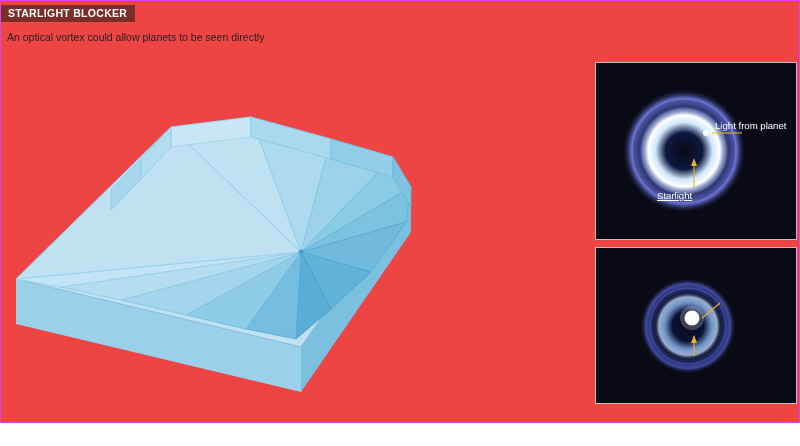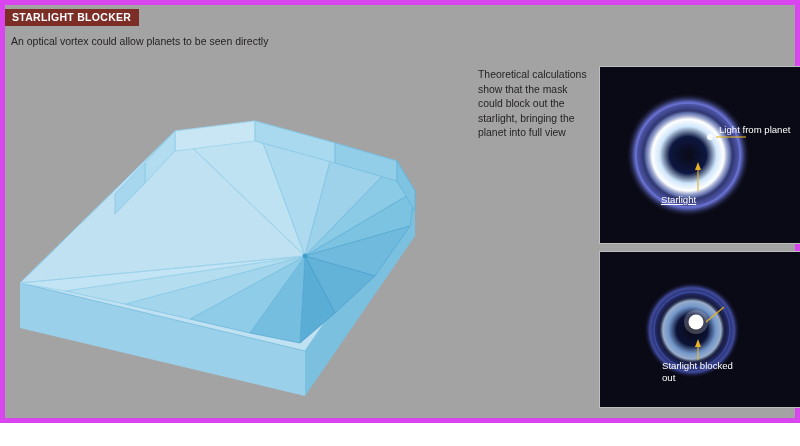--- a/index.html
+++ b/index.html
@@ -12,22 +12,22 @@
     background: #ffffff;
     font-family: "Liberation Sans", sans-serif;
     color: #231f20;
     overflow: hidden;
   }
   #page {
     position: relative;
     width: 800px;
     height: 423px;
     box-sizing: border-box;
-    border: 5px solid #d946ef;
-    background: #a3a3a3;
+    border: 1px solid #d946ef;
+    background: #ef4444;
   }
 
   
   .title-bar {
     position: absolute;
     left: 0;
     top: 4px;
     height: 17px;
     background: #7b2d26;
     color: #ffffff;
@@ -180,21 +180,20 @@
 
         <polygon points="140,112 170,80 170,100 140,132" fill="#b2dcf0" stroke="#8ccbe8" stroke-width="0.8"></polygon>
         <polygon points="110,143 140,112 140,132 110,163" fill="#a7d7ee" stroke="#86c8e6" stroke-width="0.8"></polygon>
       </g>
 
       <circle cx="300" cy="205" r="2.4" fill="#3f9ecb"></circle>
     </svg>
   </div>
 
 
-  <div class="caption-right">Theoretical calculations show that the mask could block out the starlight, bringing the planet into full view</div>
 
   <div class="panel" id="panel-top">
     <svg width="200" height="176" viewBox="0 0 200 176" xmlns="http://www.w3.org/2000/svg">
       <defs>
         <radialGradient id="haloTop" cx="50%" cy="50%" r="50%">
           <stop offset="0%" stop-color="#0a0a16" stop-opacity="0"></stop>
           <stop offset="62%" stop-color="#2a3480" stop-opacity="0.55"></stop>
           <stop offset="86%" stop-color="#6a74d8" stop-opacity="0.85"></stop>
           <stop offset="100%" stop-color="#0a0a16" stop-opacity="0"></stop>
         </radialGradient>
@@ -246,16 +245,15 @@
       <circle cx="92" cy="78" r="38" fill="none" stroke="#3d4fa8" stroke-width="1.4" opacity="0.85"></circle>
 
       <circle cx="96" cy="70" r="7.5" fill="#ffffff"></circle>
       <circle cx="96" cy="70" r="12" fill="#ffffff" opacity="0.22"></circle>
 
       <line x1="106" y1="70" x2="124" y2="55" stroke="#e8b225" stroke-width="1.1"></line>
 
       <line x1="98" y1="108" x2="98" y2="92" stroke="#e8b225" stroke-width="1.1"></line>
       <polygon points="98,87 95,95 101,95" fill="#e8b225"></polygon>
     </svg>
-    <div class="panel-label lbl-starlight-blocked">Starlight blocked out</div>
   </div>
 
 </div>
 
 </body></html>

